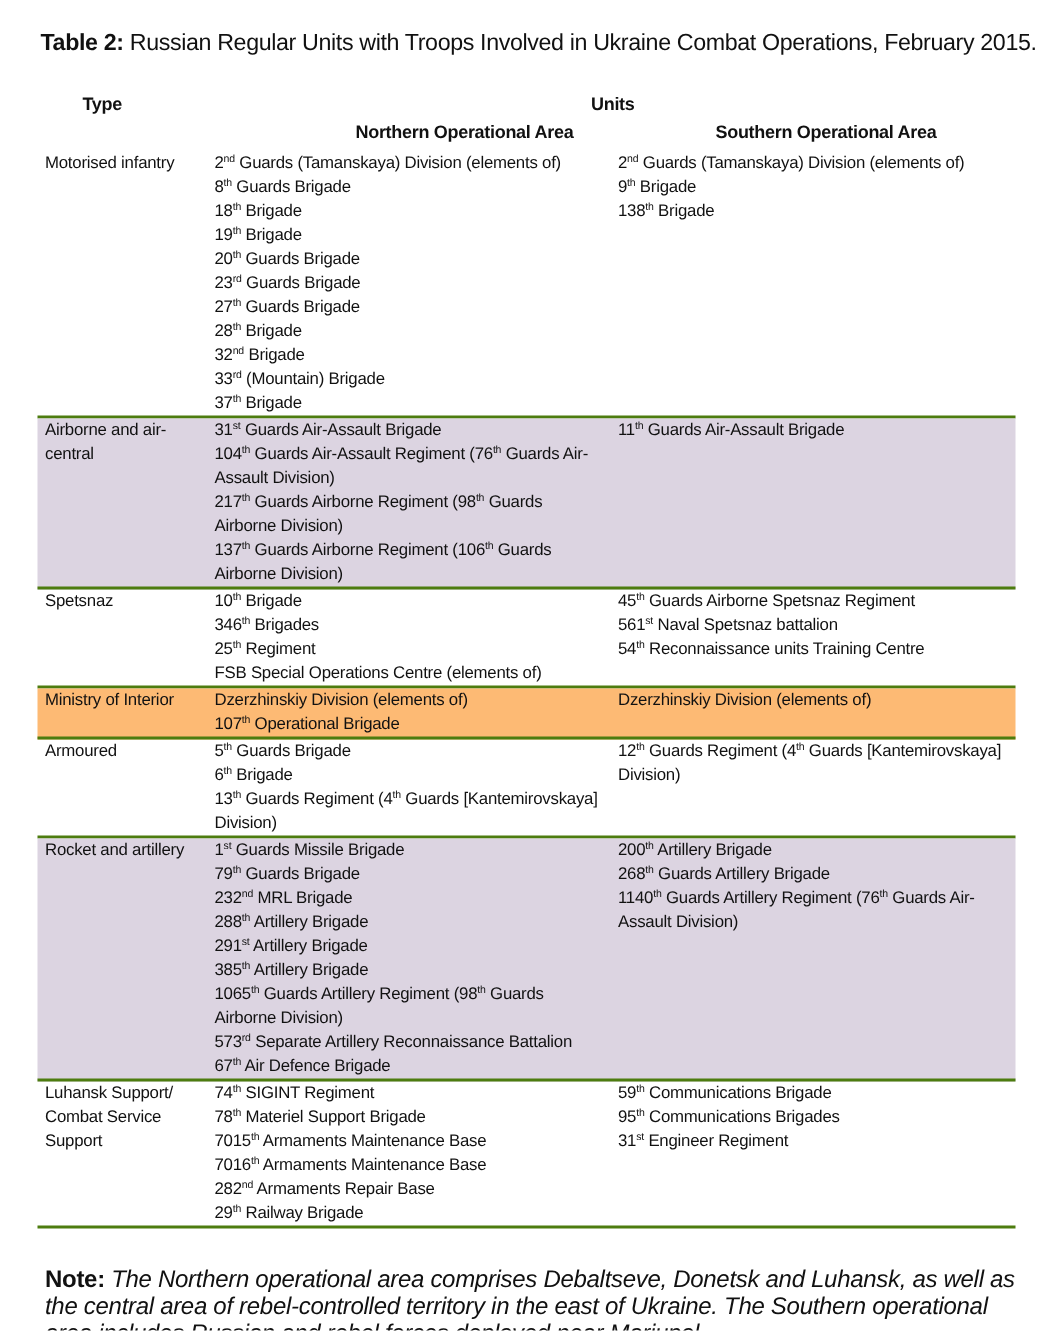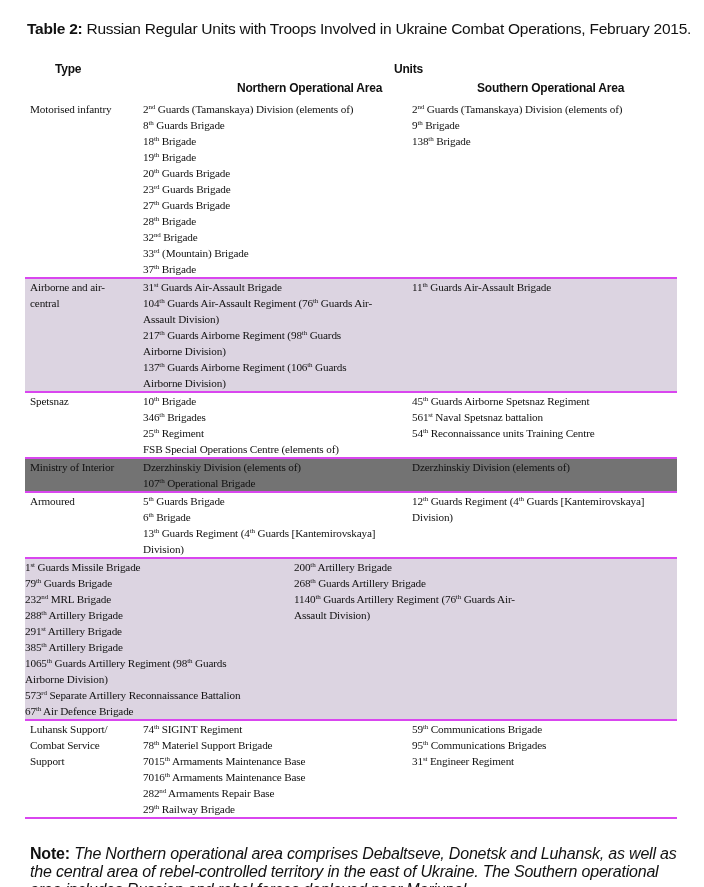--- a/index.html
+++ b/index.html
@@ -14,22 +14,21 @@
   .title b { font-weight: bold; }
   .hdr { position: absolute; font-weight: bold; font-size: 12px; white-space: nowrap; letter-spacing: -0.2px; }
   #h-type { left: 55px; top: 62px; }
   #h-units { left: 394px; top: 62px; }
   #h-north { left: 199px; top: 81px; margin-left: 38px; }
   #h-south { left: 477px; top: 81px; }
 
   .table { position: absolute; left: 25px; top: 101px; width: 652px; }
   .row {
     display: flex; padding: 0; box-sizing: border-box;
-    border-bottom: 2px solid #d946ef;
-    font-family: Liberation Serif, serif;
+    border-bottom: 2px solid #4d7c0f;
   }
   .row.shade { background: #dcd4e1; }
   .cell { font-size: 11.2px; line-height: 16px; letter-spacing: -0.15px; box-sizing: border-box; }
   .c-type { width: 118px; padding-left: 5px; }
   .c-north { width: 269px; }
   .c-south { width: 265px; }
   .line { white-space: nowrap; }
   sup { font-size: 7px; line-height: 0; vertical-align: 4px; }
 
   .note {
@@ -102,21 +101,21 @@
         <div class="line">346<sup>th</sup> Brigades</div>
         <div class="line">25<sup>th</sup> Regiment</div>
         <div class="line">FSB Special Operations Centre (elements of)</div>
       </div>
       <div class="cell c-south">
         <div class="line">45<sup>th</sup> Guards Airborne Spetsnaz Regiment</div>
         <div class="line">561<sup>st</sup> Naval Spetsnaz battalion</div>
         <div class="line">54<sup>th</sup> Reconnaissance units Training Centre</div>
       </div>
     </div>
-    <div class="row shade" style="background: #737373;">
+    <div class="row shade" style="background: #fdba74;">
       <div class="cell c-type">
         <div class="line">Ministry of Interior</div>
       </div>
       <div class="cell c-north">
         <div class="line">Dzerzhinskiy Division (elements of)</div>
         <div class="line">107<sup>th</sup> Operational Brigade</div>
       </div>
       <div class="cell c-south">
         <div class="line">Dzerzhinskiy Division (elements of)</div>
       </div>
@@ -130,20 +129,23 @@
         <div class="line">6<sup>th</sup> Brigade</div>
         <div class="line">13<sup>th</sup> Guards Regiment (4<sup>th</sup> Guards [Kantemirovskaya]</div>
         <div class="line">Division)</div>
       </div>
       <div class="cell c-south">
         <div class="line">12<sup>th</sup> Guards Regiment (4<sup>th</sup> Guards [Kantemirovskaya]</div>
         <div class="line">Division)</div>
       </div>
     </div>
     <div class="row shade" style="background: rgb(220, 212, 225);">
+      <div class="cell c-type">
+        <div class="line">Rocket and artillery</div>
+      </div>
       <div class="cell c-north">
         <div class="line">1<sup>st</sup> Guards Missile Brigade</div>
         <div class="line">79<sup>th</sup> Guards Brigade</div>
         <div class="line">232<sup>nd</sup> MRL Brigade</div>
         <div class="line">288<sup>th</sup> Artillery Brigade</div>
         <div class="line">291<sup>st</sup> Artillery Brigade</div>
         <div class="line">385<sup>th</sup> Artillery Brigade</div>
         <div class="line">1065<sup>th</sup> Guards Artillery Regiment (98<sup>th</sup> Guards</div>
         <div class="line">Airborne Division)</div>
         <div class="line">573<sup>rd</sup> Separate Artillery Reconnaissance Battalion</div>

